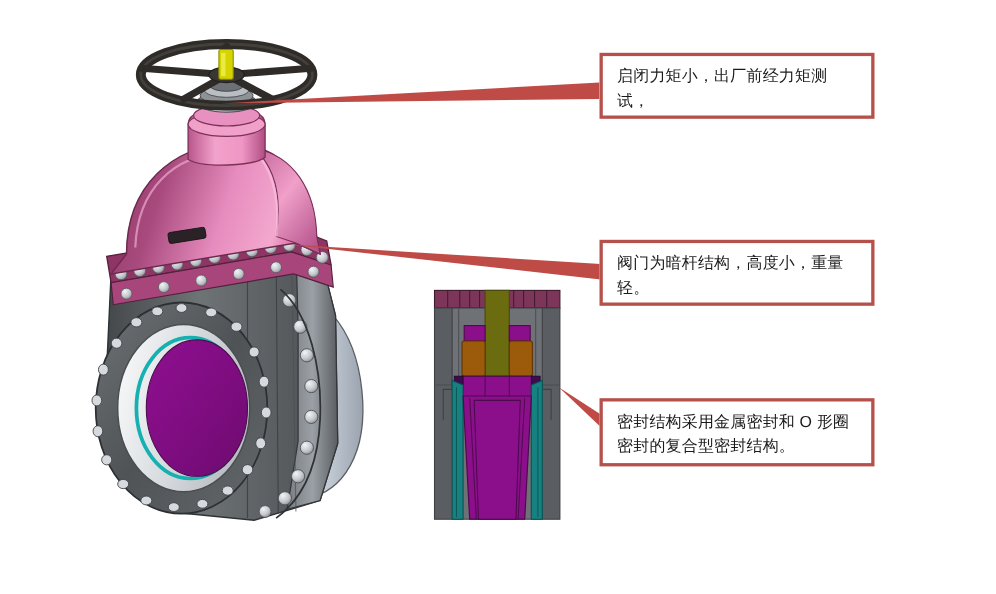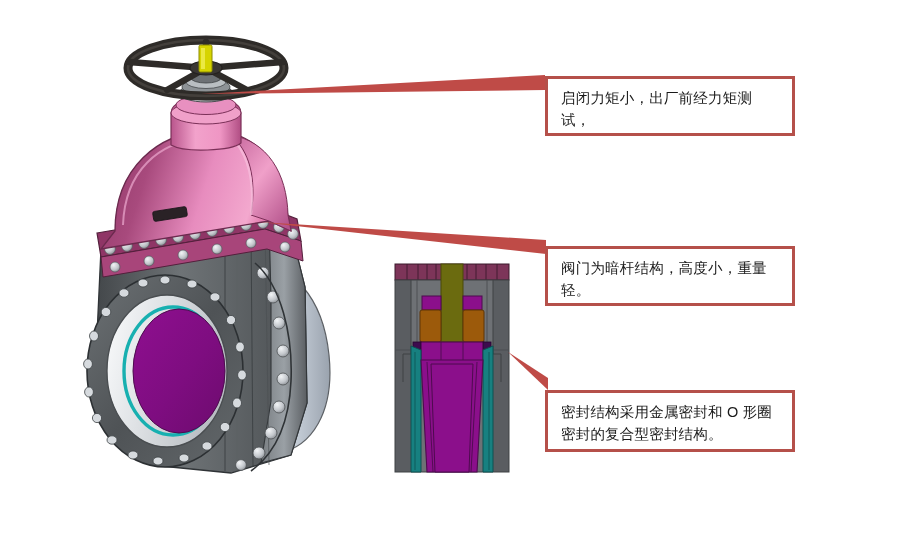--- a/index.html
+++ b/index.html
@@ -21,21 +21,20 @@
     position: absolute;
     box-sizing: border-box;
     border: 3px solid #b5504a;
     background: #ffffff;
     color: #1a1a1a;
     font-size: 14.5px;
     line-height: 1.55;
     letter-spacing: 0.2px;
     padding: 8px 11px 8px 13px;
     z-index: 40;
-    margin-top: 28px;
   }
   .callout p { margin: 0; }
 
   #callout-1 { left: 545px; top: 48px;  width: 250px; height: 60px; }
   #callout-2 { left: 545px; top: 218px; width: 250px; height: 60px; }
   #callout-3 { left: 545px; top: 362px; width: 250px; height: 62px; }
 
   
   .leader {
     position: absolute;

